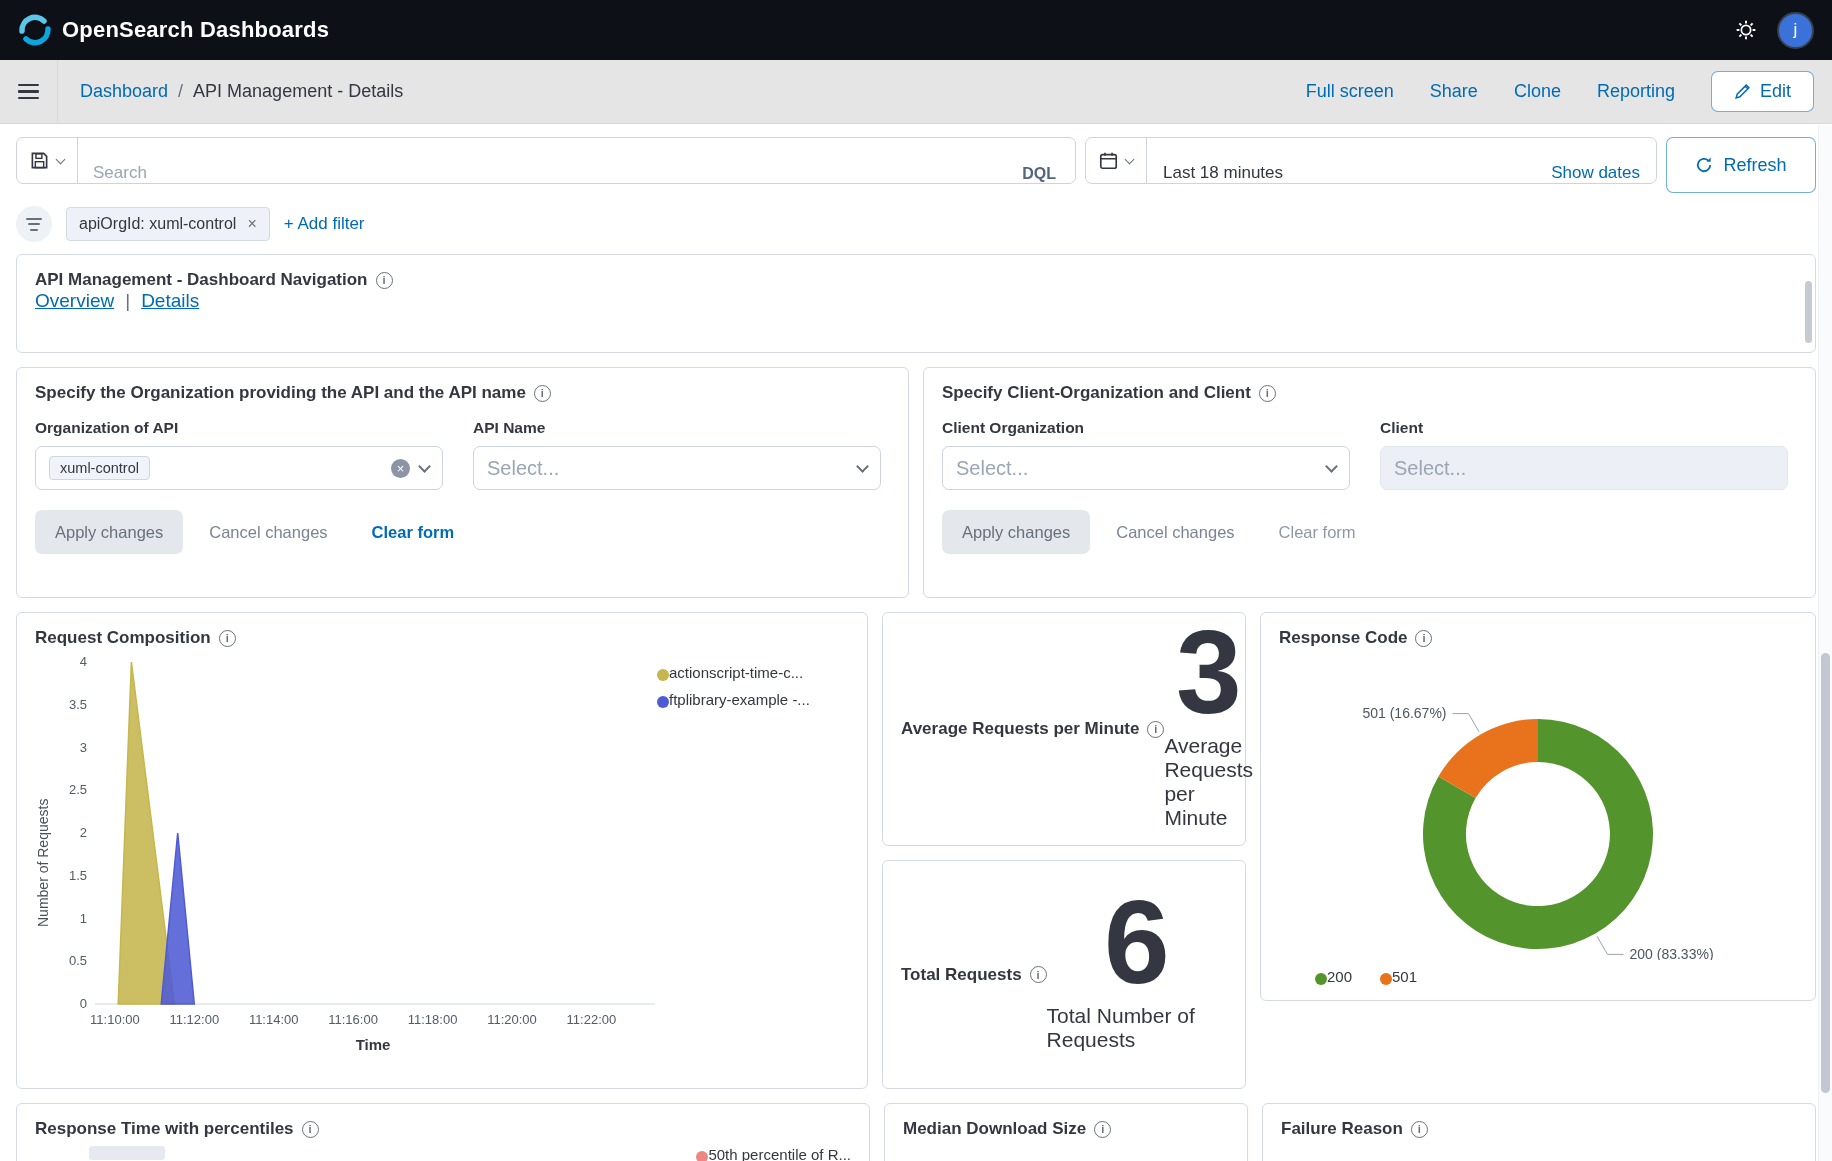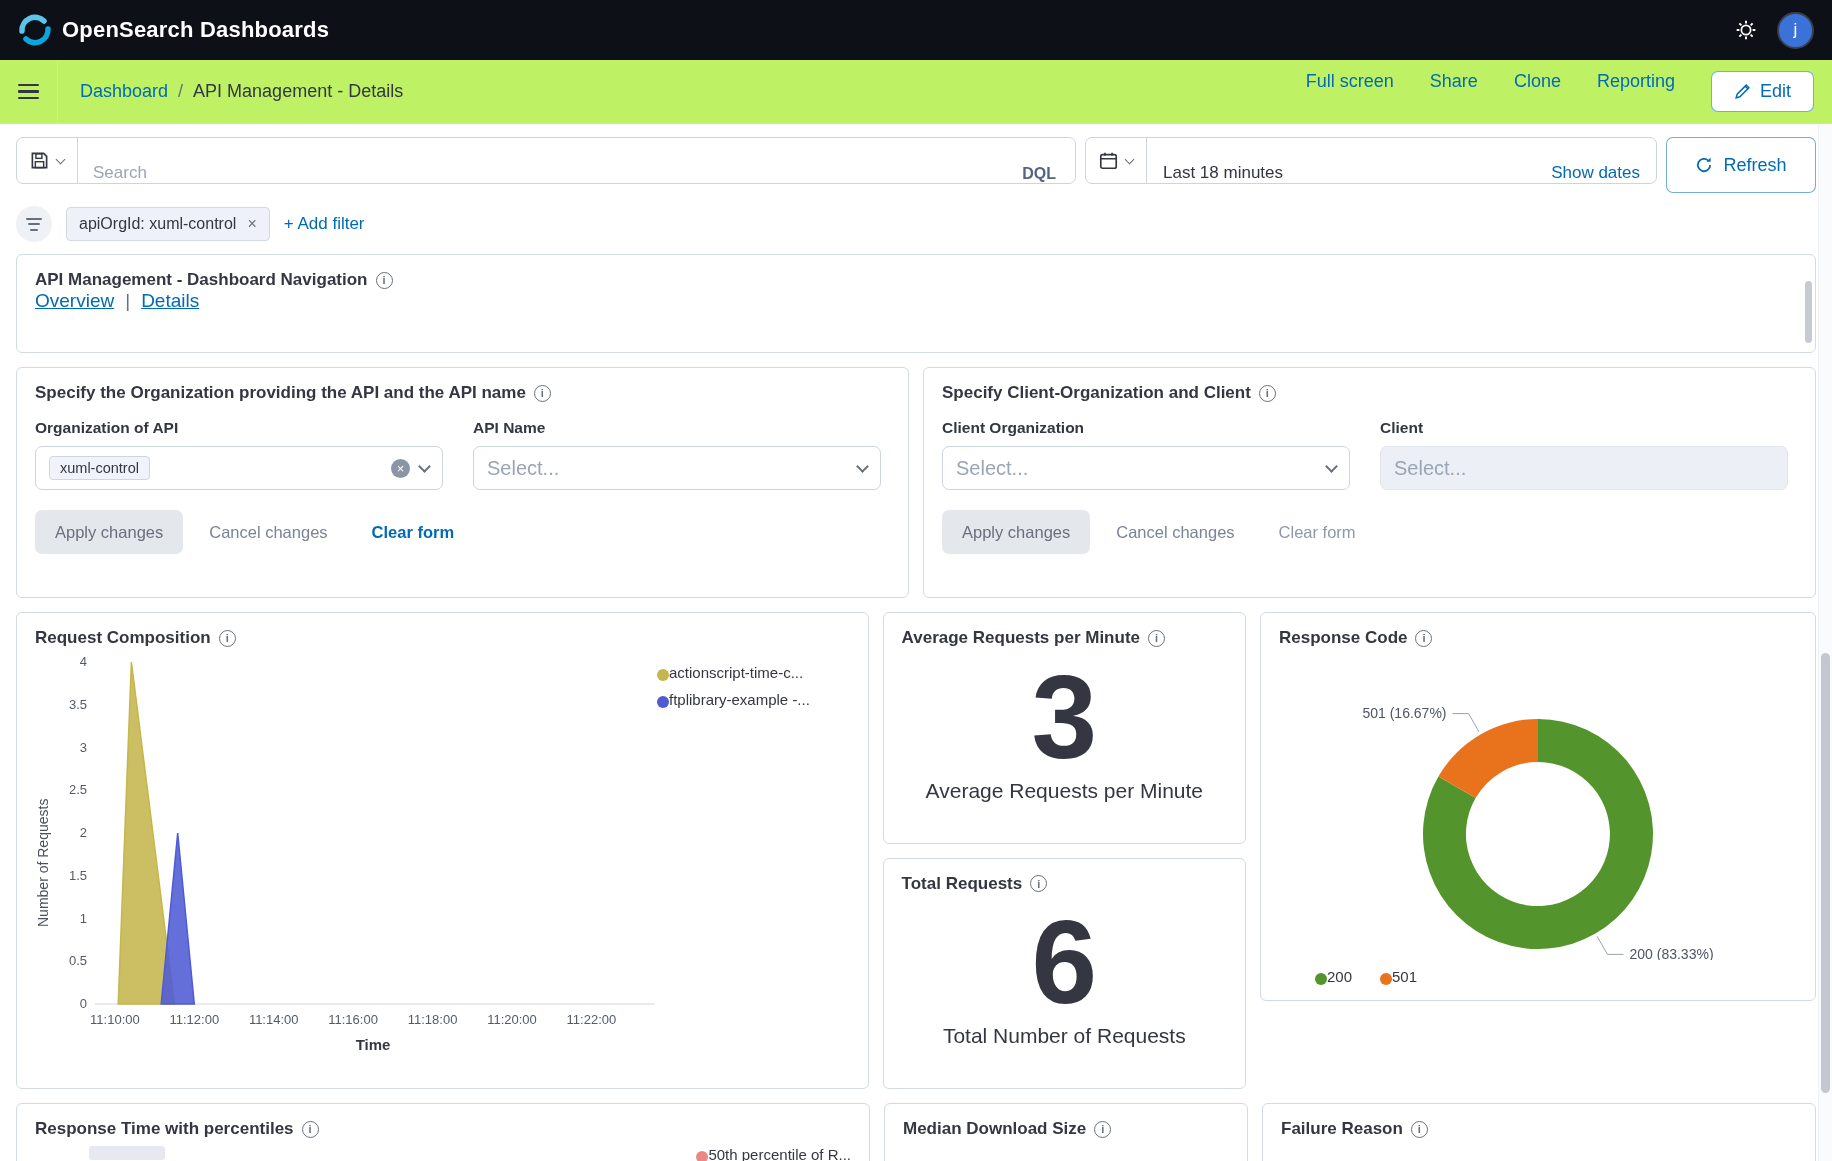--- a/index.html
+++ b/index.html
@@ -10,29 +10,29 @@
 
 
 .topnav{height:60px;background:#0d1016;display:flex;align-items:center;justify-content:space-between;padding:0 18px}
 .brand{display:flex;align-items:center;gap:10px;cursor:pointer}
 .brand-text{color:#fff;font-size:22px;font-weight:700;letter-spacing:.2px}
 .topnav-right{display:flex;align-items:center;gap:20px}
 .gear-btn{display:flex;align-items:center;justify-content:center}
 .avatar{width:37px;height:37px;border-radius:50%;background:#3b72d9;color:#fff;display:flex;align-items:center;justify-content:center;font-size:17px;border:2px solid #39404d;cursor:pointer}
 
 
-.crumb-bar{height:64px;border-bottom:1px solid #d3dae6;display:flex;align-items:center;background:#bef264}
+.crumb-bar{height:64px;border-bottom:1px solid #d3dae6;display:flex;align-items:center;background:#e5e5e5}
 .menu-btn{width:58px;height:100%;border-right:1px solid #d3dae6;display:flex;align-items:center;justify-content:center}
 .menu-icon{width:21px}
 .menu-icon span{display:block;height:2.5px;background:#343741;margin:4.2px 0;border-radius:1px}
 .crumbs{display:flex;align-items:center;gap:10px;margin-left:22px;font-size:18px}
 .crumb-link{color:#006bb4;cursor:pointer}
 .crumb-sep{color:#69707d}
 .crumb-current{color:#343741}
-.crumb-actions{margin-left:auto;display:flex;align-items:flex-start;gap:36px;padding-right:18px}
+.crumb-actions{margin-left:auto;display:flex;align-items:center;gap:36px;padding-right:18px}
 .action-link{color:#006bb4;font-size:18px}
 .edit-btn{display:flex;align-items:center;gap:9px;border:1px solid rgba(0,107,180,.55);color:#006bb4;border-radius:7px;padding:9px 22px;font-size:18px;font-weight:500;background:#fff}
 
 
 .query-area{padding:13px 16px 0}
 .query-row{display:flex;gap:9px}
 .control{border:1px solid #cdd3df;border-radius:7px;background:#fff;height:47px;display:flex;align-items:flex-end;overflow:hidden}
 .search-group{flex:1}
 .seg{height:100%;display:flex;align-items:center;gap:8px;padding:0 13px;border-right:1px solid #cdd3df}
 .search-input{flex:1;border:0;outline:0;font-size:17px;padding:0 15px;color:#343741;background:transparent}
@@ -87,21 +87,21 @@
 .chart-wrap{display:flex;flex:1;margin-top:4px}
 .ylabel{writing-mode:vertical-rl;transform:rotate(180deg);font-size:14px;color:#4a505c;text-align:center;width:22px;font-weight:500}
 .legend{width:188px;padding-top:12px;display:flex;flex-direction:column;gap:10px;align-items:flex-start}
 .legend-item{display:flex;align-items:flex-end;gap:0;font-size:15px;color:#343741;max-width:100%;cursor:pointer}
 .dot{width:12px;height:12px;border-radius:50%;flex:none}
 .legend-label{white-space:nowrap;overflow:hidden;text-overflow:ellipsis;max-width:160px}
 svg text.tick{font-size:13px;fill:#535b68;font-family:inherit}
 svg text.xlabel{font-size:15px;font-weight:700;fill:#343741;font-family:inherit}
 svg text.callout{font-size:14px;fill:#4d5562;font-family:inherit}
 .mid-col{width:364px;display:flex;flex-direction:column;gap:14px}
-.stat-panel{flex:1;display:flex;flex-direction:column}
+.stat-panel{flex:1;display:flex;flex-direction:row}
 .stat-body{flex:1;display:flex;flex-direction:column;align-items:center;justify-content:center;gap:12px;margin-top:-6px}
 .stat-value{font-size:118px;font-weight:600;line-height:.85;color:#343741}
 .stat-label{font-size:21px;color:#343741}
 .donut-panel{flex:1;height:389px;display:flex;flex-direction:column}
 .donut-legend{display:flex;gap:28px;padding-left:36px;margin-top:8px}
 
 
 .row4 .panel{height:260px}
 .rt-panel{width:854px}
 .rt-legend{position:absolute;right:18px;top:42px}

